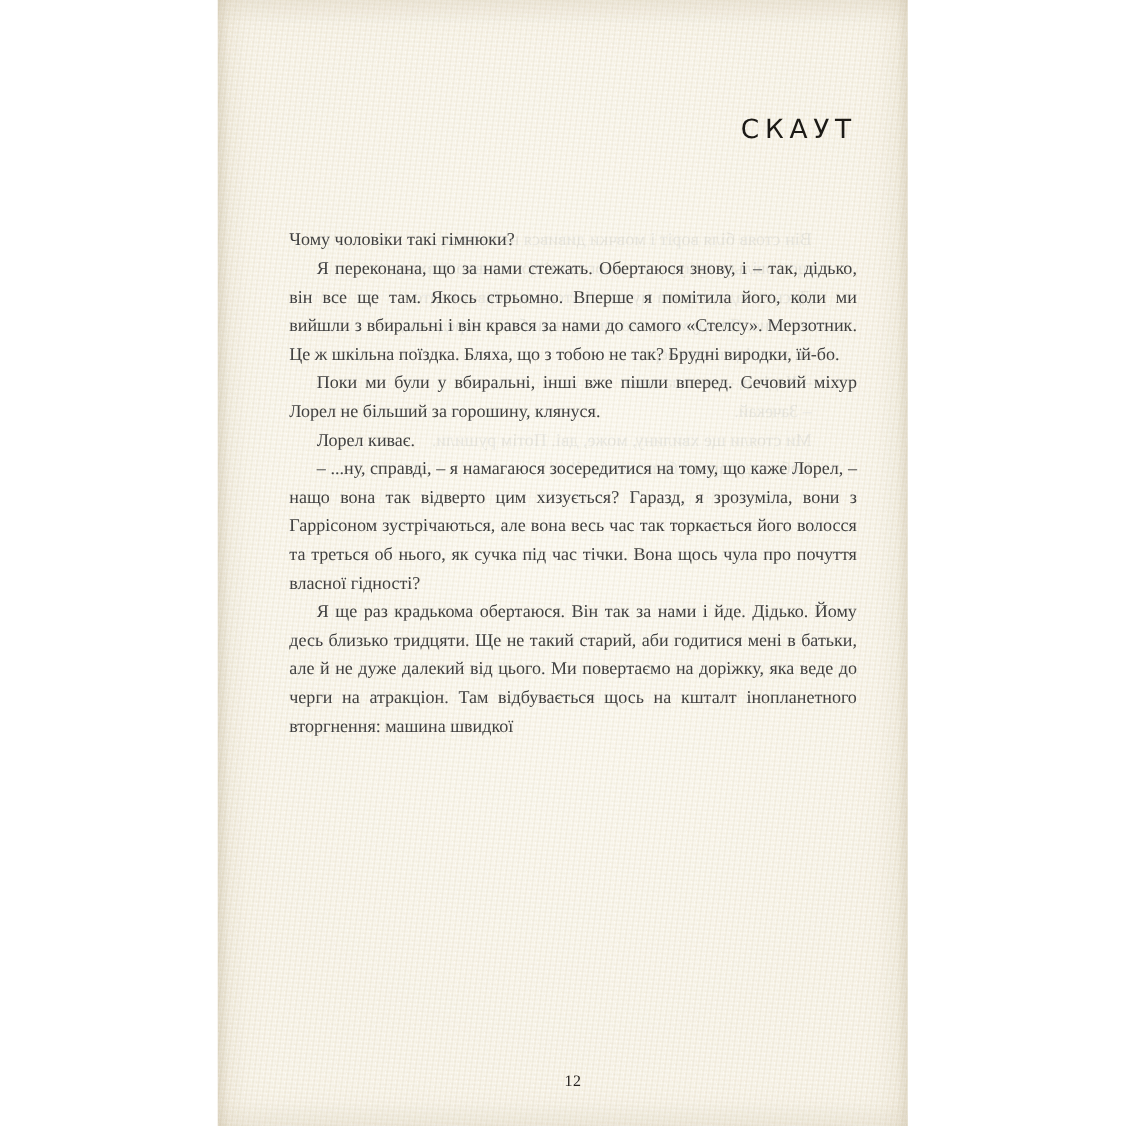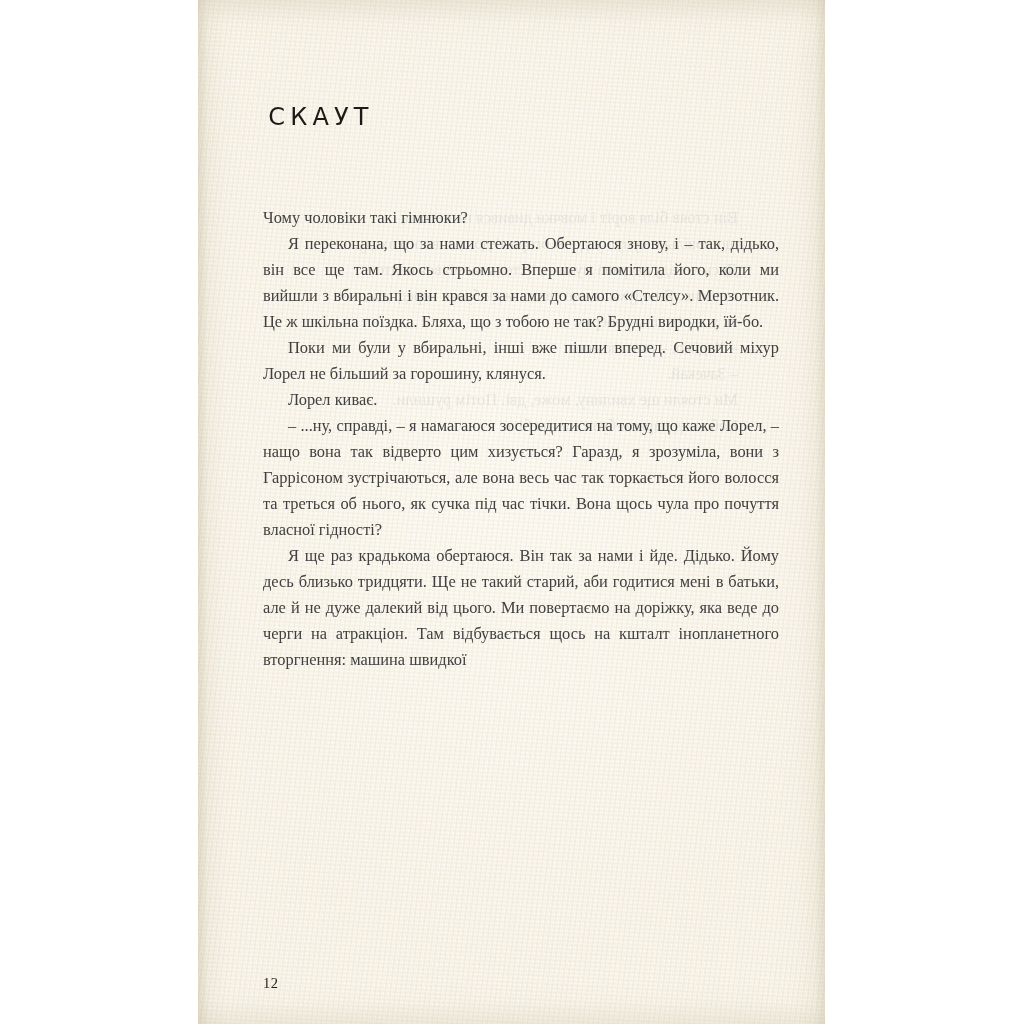--- a/index.html
+++ b/index.html
@@ -109,21 +109,21 @@
     top: 0;
     width: 516px;
     height: 1024px;
   }
 
   .chapter-title {
     position: absolute;
     top: 103px;
     left: 0;
     width: 516px;
-    text-align: left;
+    text-align: right;
     font-family: "DejaVu Sans", "Liberation Sans", sans-serif;
     font-size: 24px;
     font-weight: 400;
     letter-spacing: 5.2px;
     text-indent: 5.2px;
     color: #1c1a16;
   }
 
   .body-text {
     position: absolute;
@@ -144,20 +144,21 @@
   }
   .body-text p.no-indent {
     text-indent: 0;
   }
 
   .page-number {
     position: absolute;
     top: 975px;
     left: 0;
     width: 516px;
+    text-align: center;
     font-size: 14.5px;
     color: #262220;
     letter-spacing: 0.5px;
   }
 </style>
 </head>
 <body>
 
 <div id="canvas">
 

